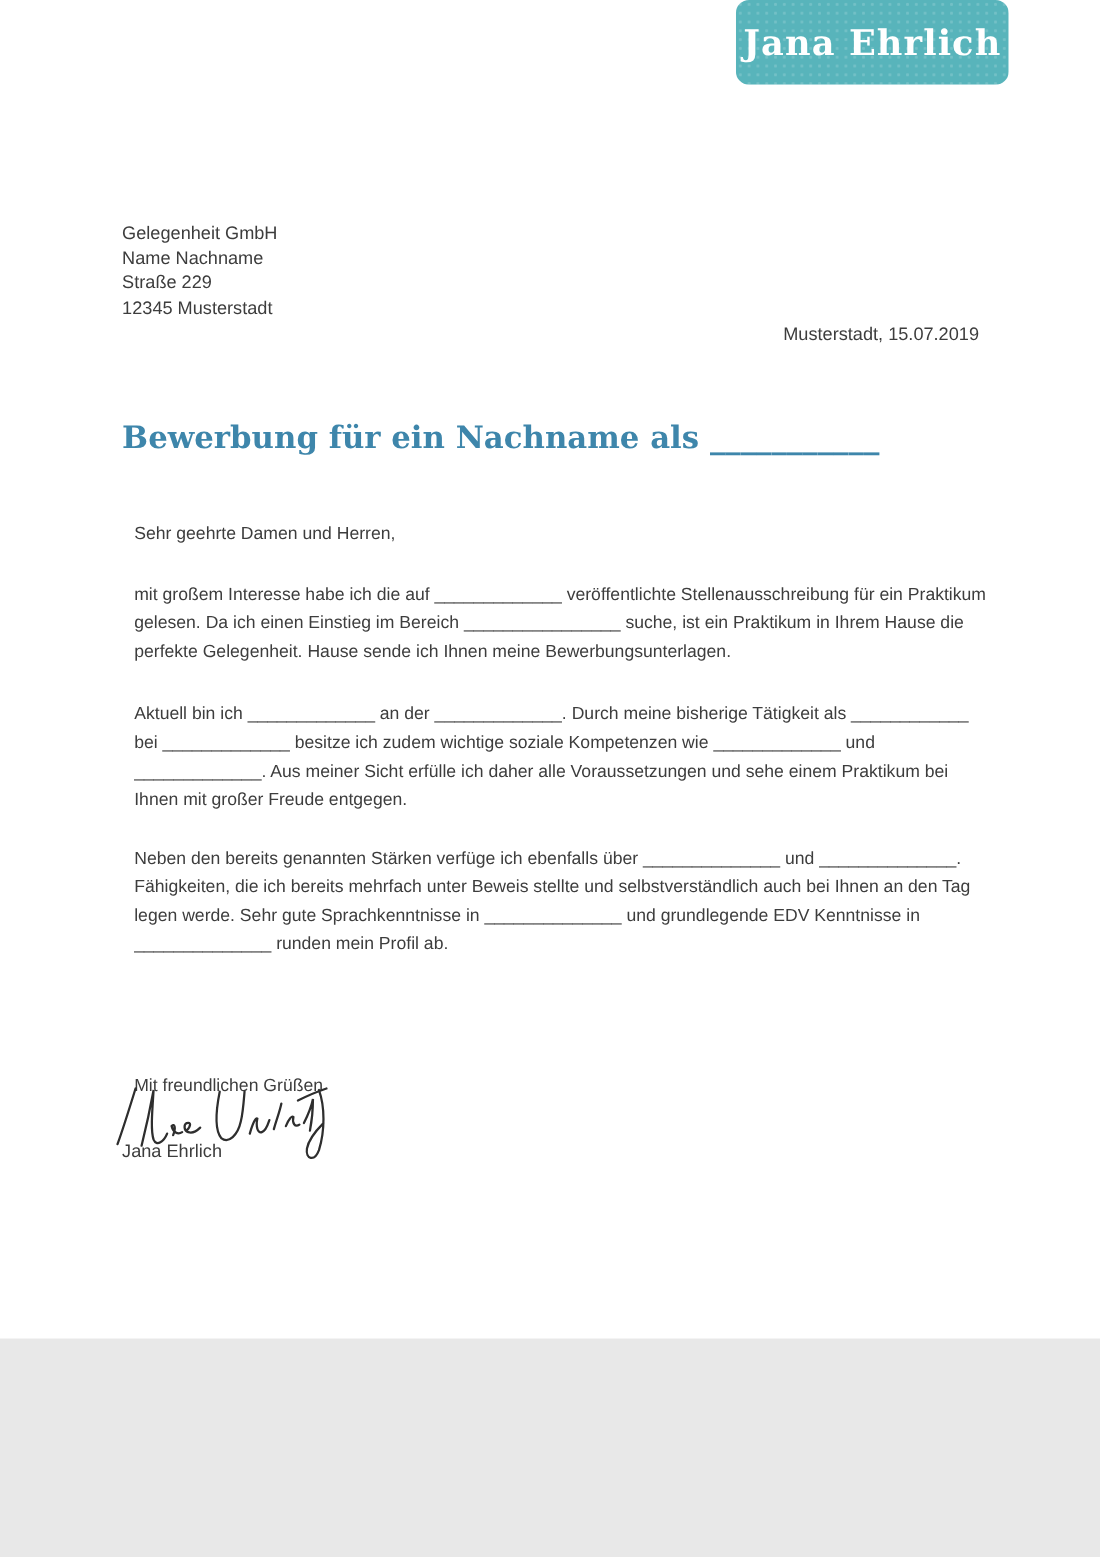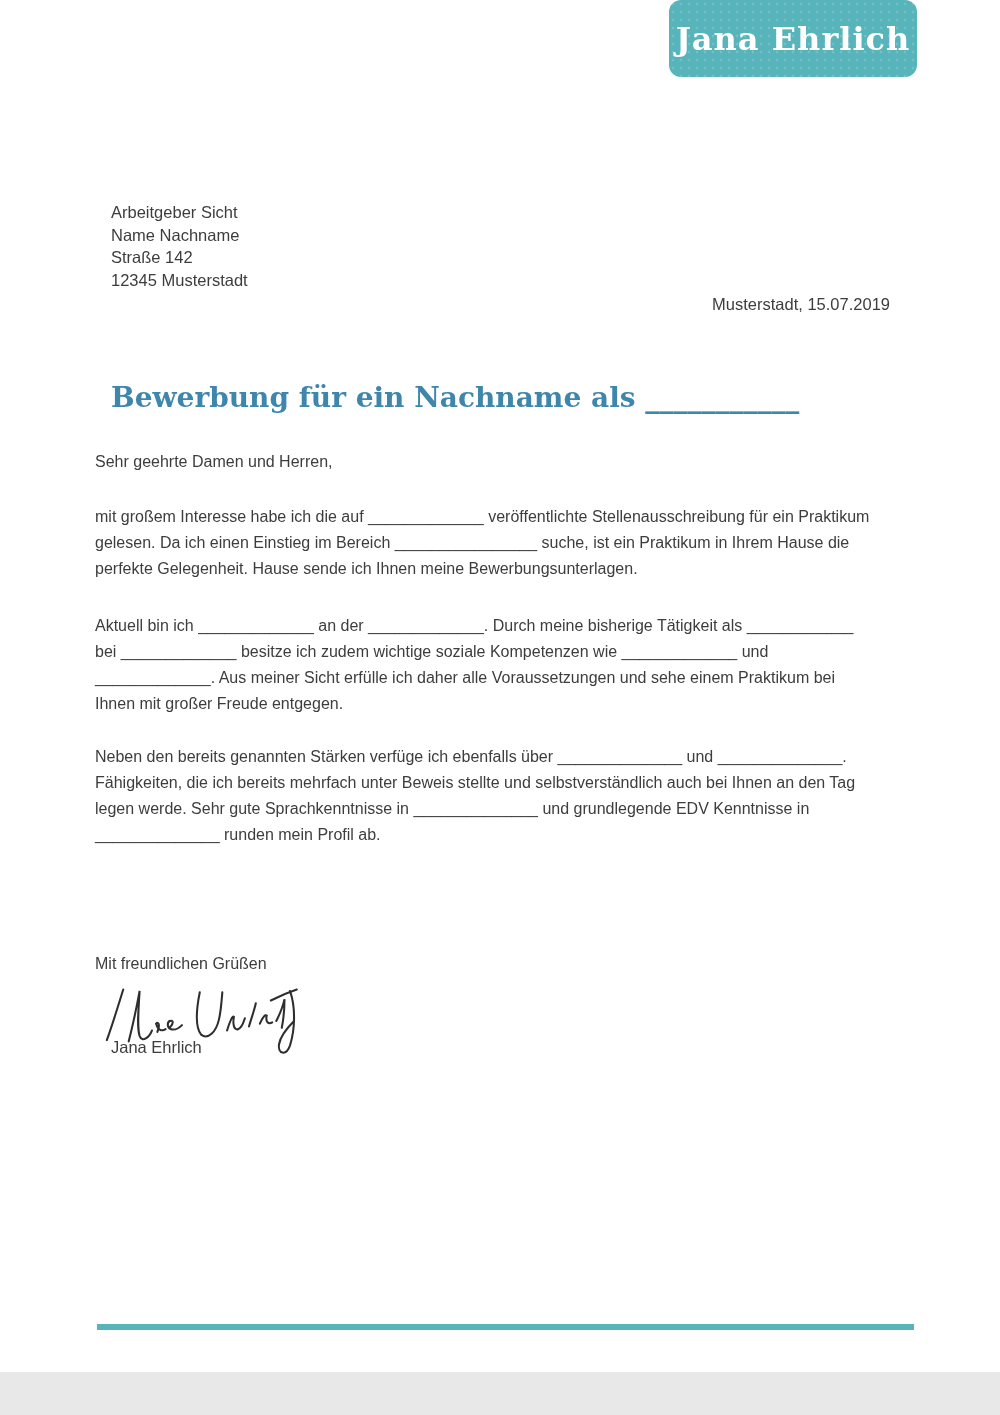--- a/index.html
+++ b/index.html
@@ -3,21 +3,21 @@
 <meta charset="utf-8">
 <style>
   :root{
     --accent:#58b4bb;
     --heading:#3e86ab;
     --text:#3d3d3d;
   }
   html,body{margin:0;padding:0;background:#e8e8e8;}
   .page{
     position:relative;
-    width:1000px;height:1372px;
+    width:1000px;height:1217px;
     margin:0 auto;
     background:#ffffff;
     font-family:"Liberation Sans","DejaVu Sans",sans-serif;
     color:var(--text);
     overflow:hidden;
   }
   .name-box{
     position:absolute;left:669px;top:0;width:248px;height:77px;
     background-color:var(--accent);
     background-image:radial-gradient(rgba(255,255,255,0.16) 1.1px, transparent 1.7px);
@@ -42,22 +42,22 @@
     position:absolute;right:110px;top:295px;
     font-size:16.5px;white-space:nowrap;margin-left:44px;
   }
   .subject{
     position:absolute;left:111px;top:381px;
     font-family:"DejaVu Serif","Liberation Serif",serif;
     font-weight:700;font-size:28px;color:var(--heading);
     white-space:nowrap;
   }
   .bodytext{
-    position:absolute;left:95px;width:782px;
-    font-size:16px;line-height:26px;
+    position:absolute;left:122px;width:782px;
+    font-size:16px;line-height:26px;margin-top:24px;
   }
   .salutation{top:449px;}
   .para-0{top:504px;}
   .para-1{top:613px;}
   .para-2{top:744px;}
   .para-3{top:873px;}
   .closing{top:951px;}
   .signature-script{
     position:absolute;left:100px;top:980px;width:205px;height:82px;
   }
@@ -74,23 +74,23 @@
 <body>
 
 <div class="page">
 
   <div class="name-box">
     <span class="sender-name">Jana Ehrlich</span>
   </div>
 
 
   <div class="recipient">
-    <div>Arbeitgeber Sicht</div>
+    <div>Gelegenheit GmbH</div>
     <div>Name Nachname</div>
-    <div>Straße 142</div>
+    <div>Straße 229</div>
     <div>12345 Musterstadt</div>
   </div>
 
   <div class="date-line">Musterstadt, 15.07.2019</div>
 
   <div class="subject">Bewerbung für ein Nachname als ___________</div>
 
   <div class="bodytext salutation">Sehr geehrte Damen und Herren,</div>
 
   <div class="bodytext para-0">mit großem Interesse habe ich die auf _____________ veröffentlichte Stellenausschreibung für ein Praktikum gelesen. Da ich einen Einstieg im Bereich ________________ suche, ist ein Praktikum in Ihrem Hause die perfekte Gelegenheit. Hause sende ich Ihnen meine Bewerbungsunterlagen.</div>

